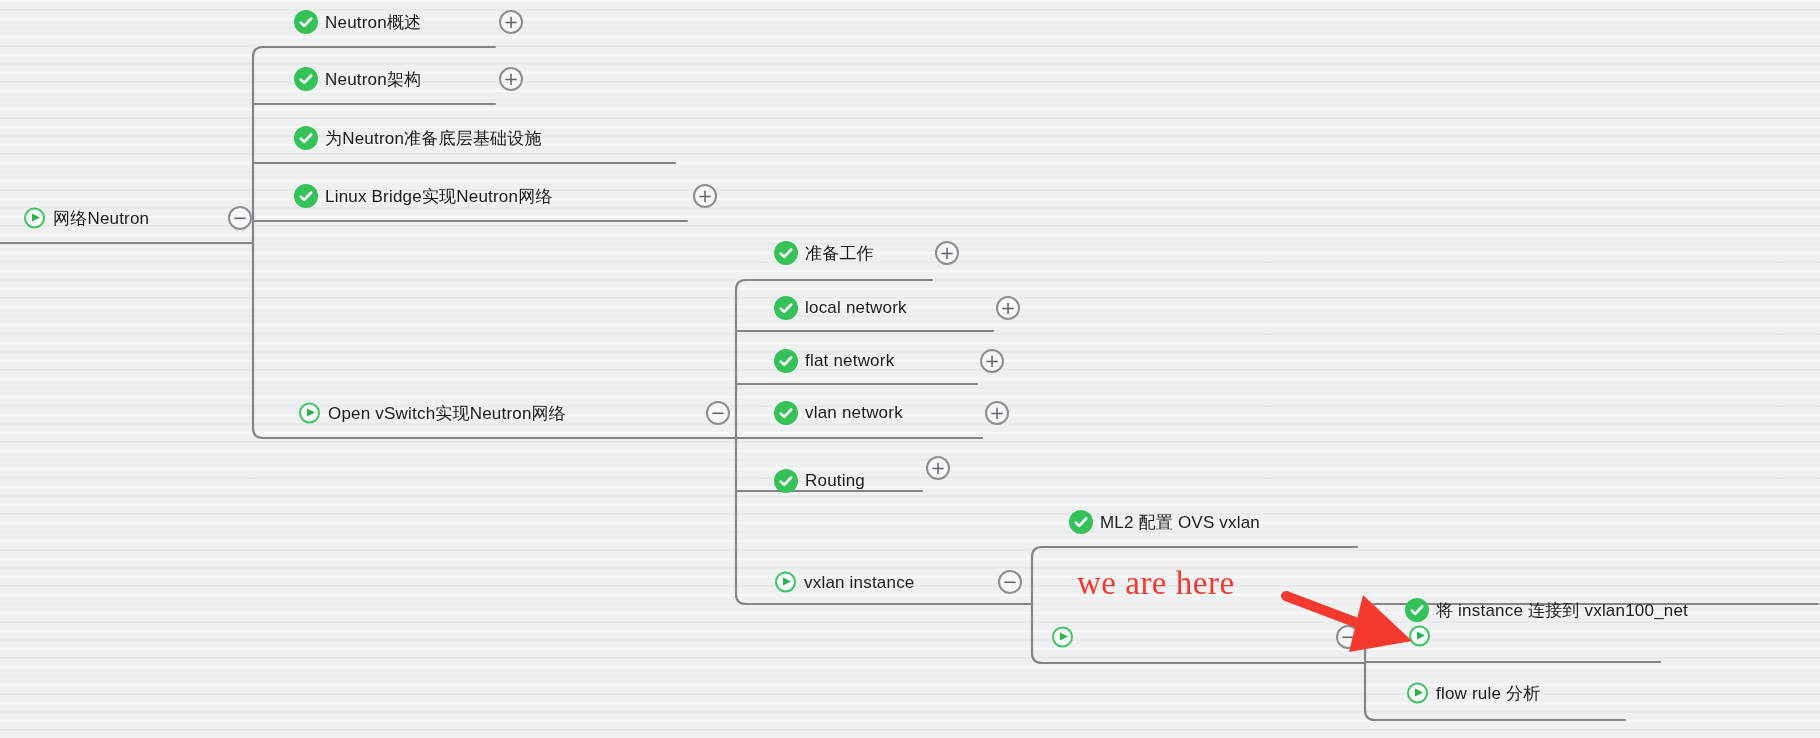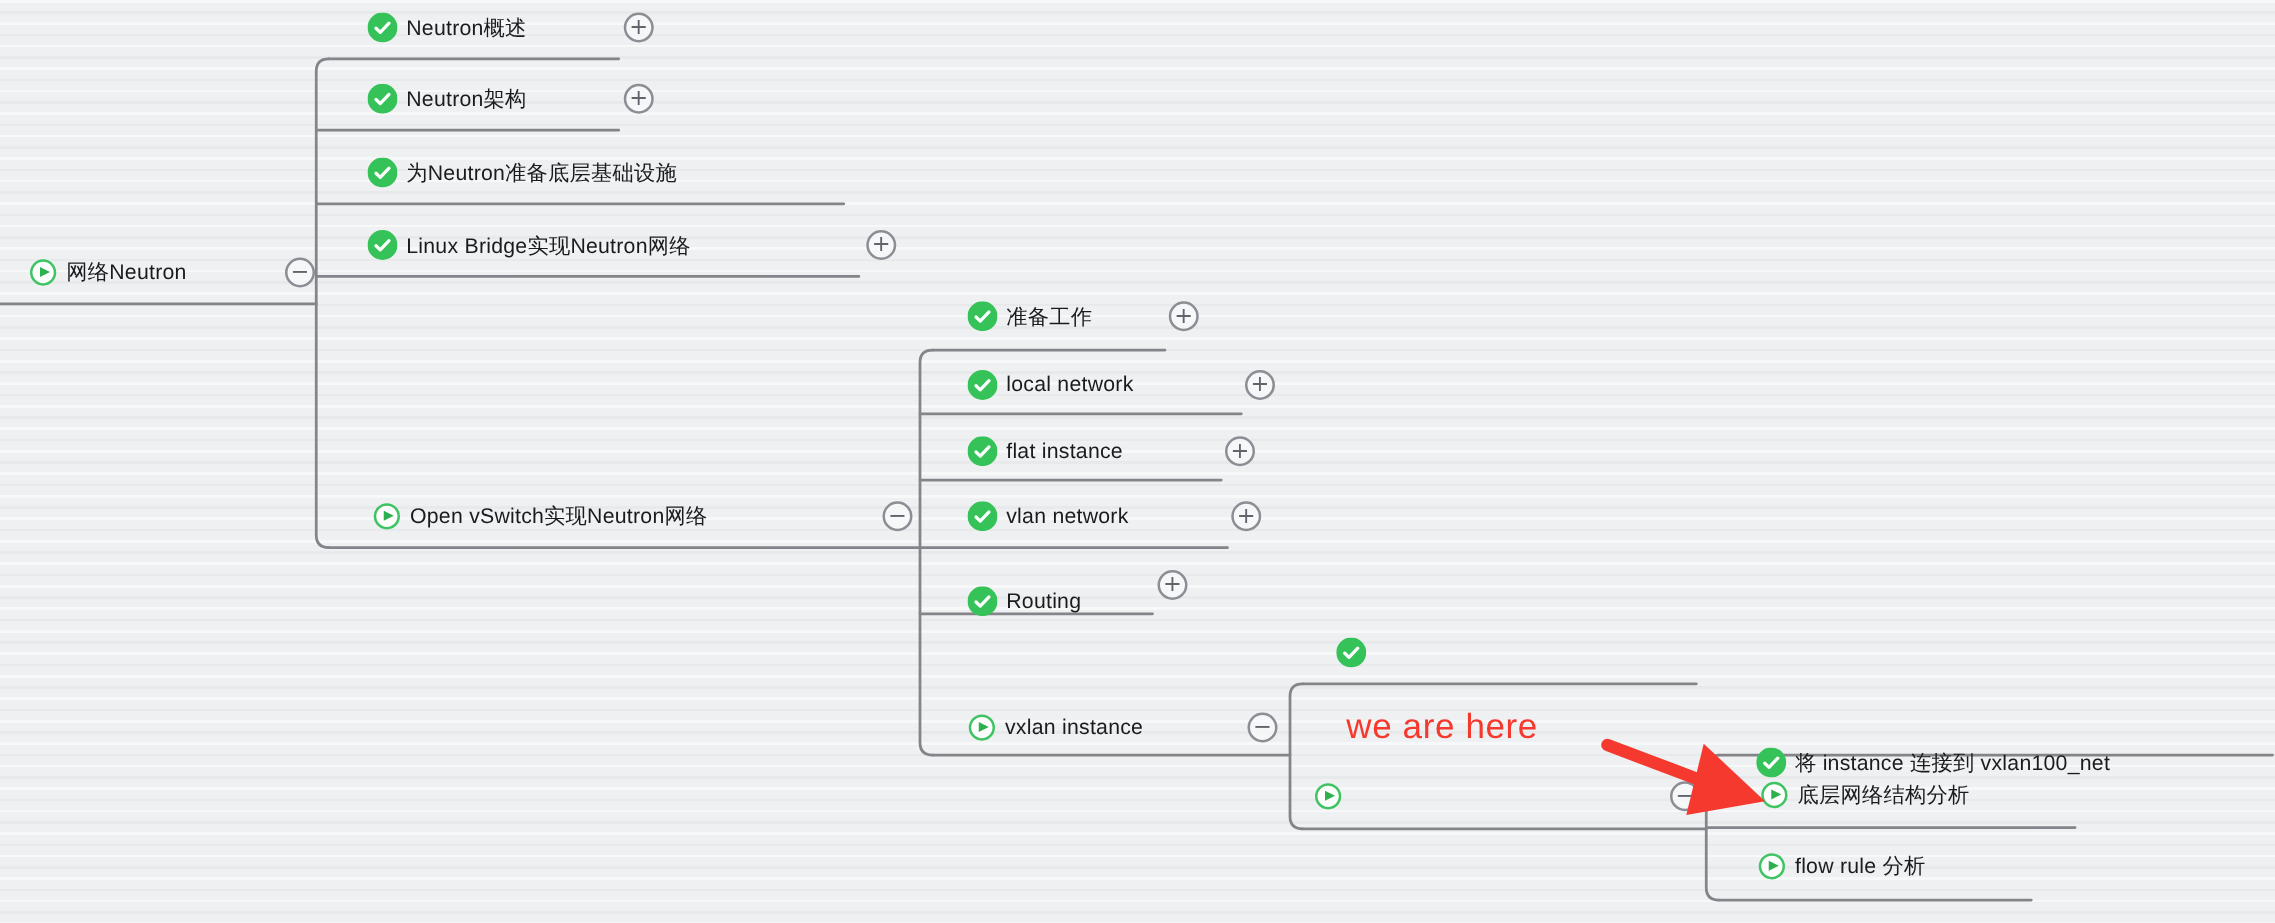--- a/index.html
+++ b/index.html
@@ -32,22 +32,22 @@
     border-left:8px solid #2db14e;
     border-top:4.5px solid transparent;border-bottom:4.5px solid transparent;
   }
   .expander{
     position:absolute;width:24px;height:24px;box-sizing:border-box;z-index:2;
     border:2px solid #8d8d95;border-radius:50%;background:rgba(250,250,252,.7);
     color:#63636b;font-size:18px;line-height:19px;text-align:center;
     font-family:"DejaVu Sans",sans-serif;cursor:default;user-select:none;
   }
   .annotation{
-    position:absolute;z-index:3;color:#f5392f;font-size:28px;line-height:1;
-    letter-spacing:.5px;white-space:nowrap;
+    position:absolute;z-index:3;color:#f5392f;font-size:33px;line-height:1;
+    letter-spacing:.5px;white-space:nowrap;font-family:Liberation Serif, serif;
   }
 </style>
 </head>
 <body>
 
 <svg class="layer" width="1820" height="738" viewBox="0 0 1820 738">
   <g fill="none" stroke="#84848a" stroke-width="2.2" stroke-linecap="round">
 
     <path d="M0 243 H253"></path>
 
@@ -133,21 +133,21 @@
       <path d="M6.8 12.6l3.4 3.3 7-7.4" fill="none" stroke="#fff" stroke-width="2.6" stroke-linecap="round" stroke-linejoin="round"></path>
     </svg>
   <span class="label">local network</span>
 </div>
 
 <div class="node" style="left:774px;top:361px">
   <svg class="check-icon" viewBox="0 0 24 24">
       <circle cx="12" cy="12" r="12" fill="#35c258"></circle>
       <path d="M6.8 12.6l3.4 3.3 7-7.4" fill="none" stroke="#fff" stroke-width="2.6" stroke-linecap="round" stroke-linejoin="round"></path>
     </svg>
-  <span class="label">flat instance</span>
+  <span class="label">flat network</span>
 </div>
 
 <div class="node" style="left:774px;top:413px">
   <svg class="check-icon" viewBox="0 0 24 24">
       <circle cx="12" cy="12" r="12" fill="#35c258"></circle>
       <path d="M6.8 12.6l3.4 3.3 7-7.4" fill="none" stroke="#fff" stroke-width="2.6" stroke-linecap="round" stroke-linejoin="round"></path>
     </svg>
   <span class="label">vlan network</span>
 </div>
 
@@ -162,37 +162,37 @@
 <div class="node" style="left:775px;top:582px">
   <span class="play-icon"></span>
   <span class="label">vxlan instance</span>
 </div>
 
 <div class="node" style="left:1069px;top:522px">
   <svg class="check-icon" viewBox="0 0 24 24">
       <circle cx="12" cy="12" r="12" fill="#35c258"></circle>
       <path d="M6.8 12.6l3.4 3.3 7-7.4" fill="none" stroke="#fff" stroke-width="2.6" stroke-linecap="round" stroke-linejoin="round"></path>
     </svg>
+  <span class="label">ML2 配置 OVS vxlan</span>
 </div>
 
 <div class="node" style="left:1052px;top:637px">
   <span class="play-icon"></span>
 </div>
 
 <div class="node" style="left:1405px;top:610px">
   <svg class="check-icon" viewBox="0 0 24 24">
       <circle cx="12" cy="12" r="12" fill="#35c258"></circle>
       <path d="M6.8 12.6l3.4 3.3 7-7.4" fill="none" stroke="#fff" stroke-width="2.6" stroke-linecap="round" stroke-linejoin="round"></path>
     </svg>
   <span class="label">将 instance 连接到 vxlan100_net</span>
 </div>
 
 <div class="node" style="left:1409px;top:636px">
   <span class="play-icon"></span>
-  <span class="label">底层网络结构分析</span>
 </div>
 
 <div class="node" style="left:1407px;top:693px">
   <span class="play-icon"></span>
   <span class="label">flow rule 分析</span>
 </div>
 
 <div class="expander" style="left:228px;top:206px">−</div>
 <div class="expander" style="left:499px;top:10px">+</div>
 <div class="expander" style="left:499px;top:67px">+</div>

